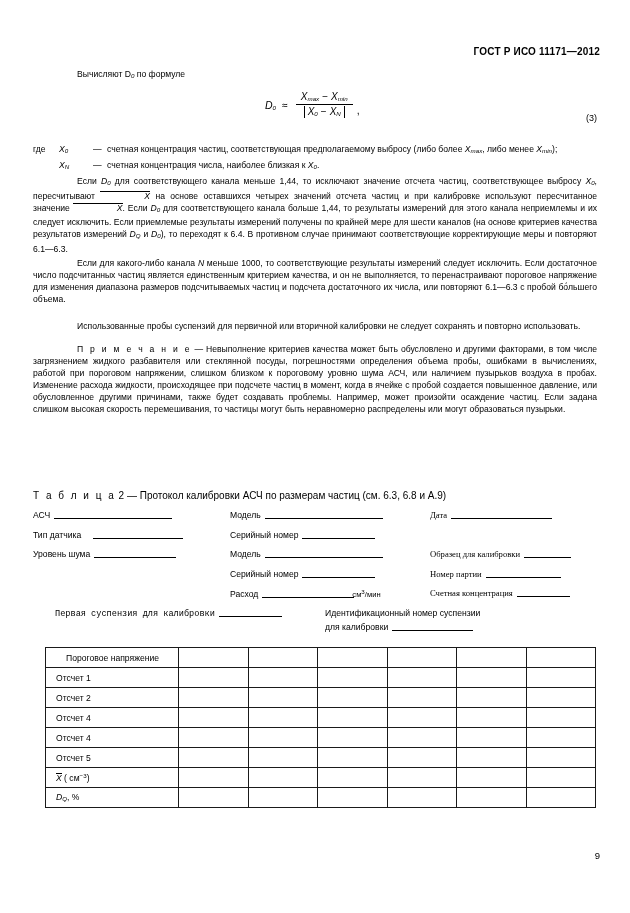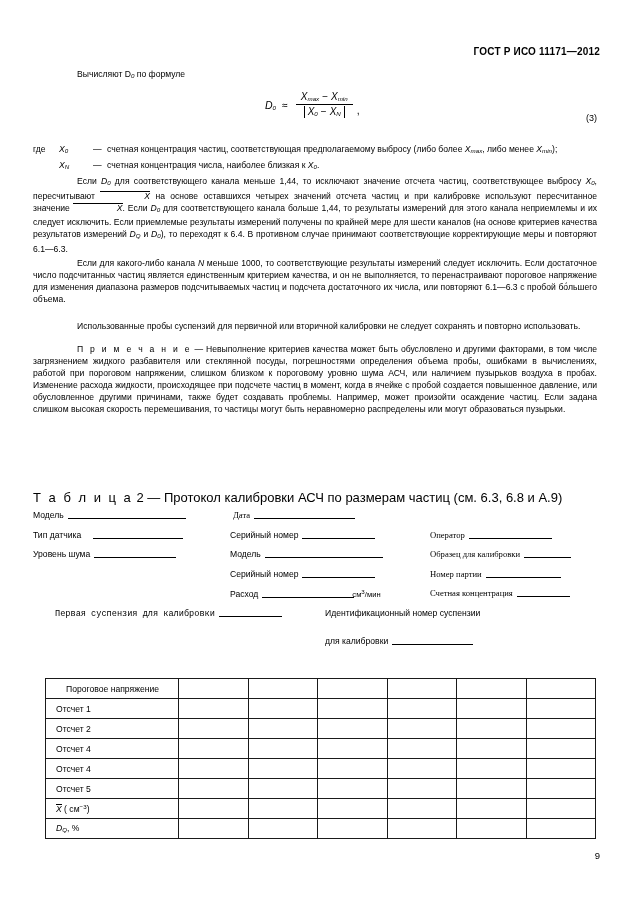--- a/index.html
+++ b/index.html
@@ -121,21 +121,21 @@
   
   .note-label {
     letter-spacing: 2.0px;
   }
 
   
   .tbl-caption {
     position: absolute;
     left: 33px;
     top: 490px;
-    font-size: 13px;
+    font-size: 10px;
     white-space: nowrap;
   }
   .tbl-caption .sp { letter-spacing: 2.0px; }
 
   
   .form-area {
     position: absolute;
     left: 33px;
     top: 510px;
     width: 564px;
@@ -163,31 +163,30 @@
   
   .susp {
     position: absolute;
     left: 33px;
     top: 608px;
     width: 564px;
     font-size: 8.6px;
   }
   .susp .left { position: absolute; left: 22px; top: 0; white-space: nowrap; font-family: Liberation Mono, monospace; }
   .susp .right { position: absolute; left: 292px; top: 0; }
-  .susp .right .l2 { margin-top: 18px; }
+  .susp .right .l2 { margin-top: 4px; }
 
   
   table.data {
     position: absolute;
     left: 45px;
     top: 647px;
     width: 550px;
     border-collapse: collapse;
     table-layout: fixed;
-    margin-top: 31px;
   }
   table.data td {
     border: 1px solid #1a1a1a;
     height: 20px;
     font-size: 8.6px;
     padding: 0 0 0 10px;
     vertical-align: middle;
   }
   table.data td.lbl { width: 133px; }
   table.data td.cell { width: 69.5px; padding: 0; }
@@ -253,28 +252,28 @@
   <div class="tbl-caption">
     <span class="sp">Т а б л и ц а</span>
     <span>2</span>
     <span>—</span>
     <span>Протокол калибровки АСЧ по размерам частиц (см. 6.3, 6.8 и А.9)</span>
   </div>
 
   <div class="form-area">
 
     <div class="form-row">
+      <div class="fcol c1"><span class="flabel">АСЧ</span><span class="fline" style="width:118px"></span></div>
       <div class="fcol c2"><span class="flabel">Модель</span><span class="fline" style="width:118px"></span></div>
       <div class="fcol c3"><span class="flabel">Дата</span><span class="fline" style="width:101px"></span></div>
     </div>
 
     <div class="form-row">
       <div class="fcol c1"><span class="flabel">Тип датчика</span><span class="fline" style="width:90px;margin-left:12px"></span></div>
       <div class="fcol c2"><span class="flabel">Серийный номер</span><span class="fline" style="width:73px"></span></div>
-      <div class="fcol c3"><span class="flabel">Оператор</span><span class="fline" style="width:83px"></span></div>
     </div>
 
     <div class="form-row">
       <div class="fcol c1"><span class="flabel">Уровень шума</span><span class="fline" style="width:82px"></span></div>
       <div class="fcol c2"><span class="flabel">Модель</span><span class="fline" style="width:118px"></span></div>
       <div class="fcol c3"><span class="flabel">Образец для калибровки</span><span class="fline" style="width:47px"></span></div>
     </div>
 
     <div class="form-row">
       <div class="fcol c1"></div>

